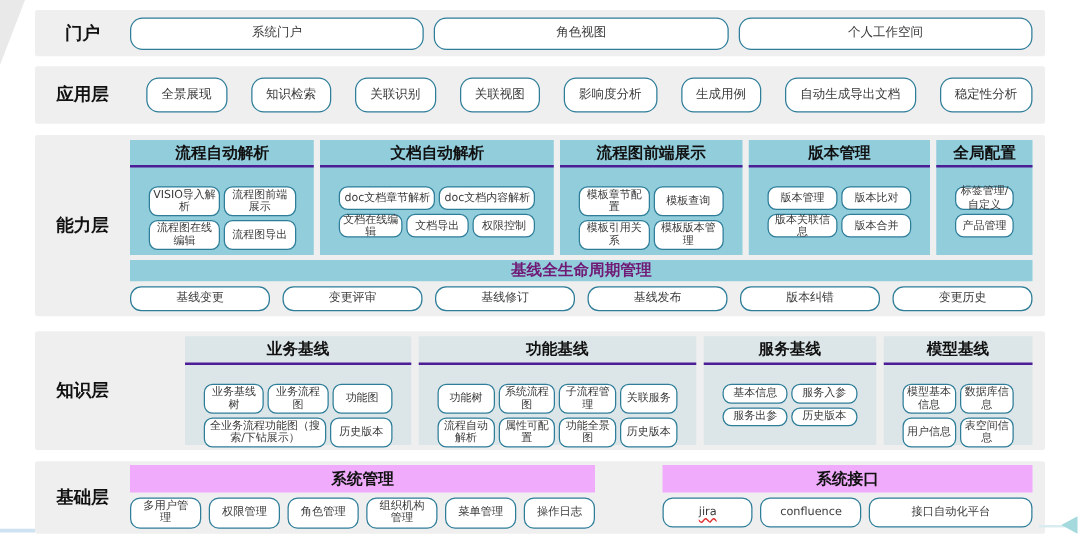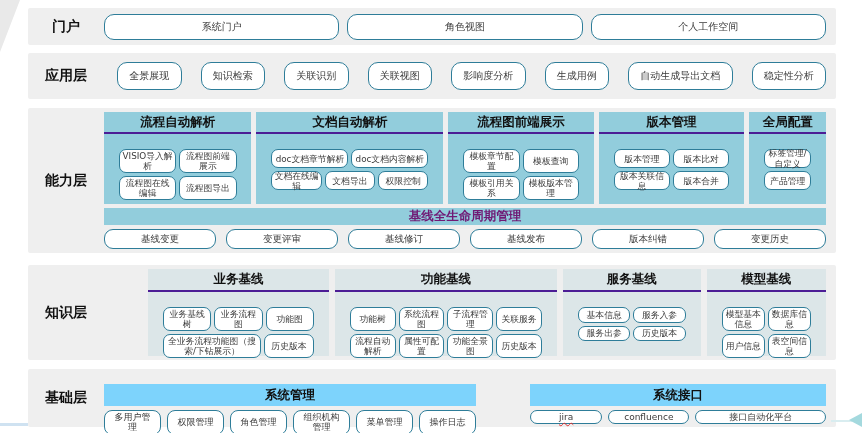--- a/index.html
+++ b/index.html
@@ -33,21 +33,21 @@
                 justify-content:center;font-size:12.5px;font-weight:bold;color:#701a75;}
   .baseline-row{display:flex;gap:10px;margin-top:4px;height:24px;}
   .baseline-row .btn{flex:1;border-radius:9px;font-size:9.5px;}
   
   #band-knowledge .groups-row{height:87px;gap:6px;margin-left:44px;}
   #band-knowledge .group{background:#dce6e8;}
   #band-knowledge .group-title{height:21px;}
   
   .base-row{flex:1;display:flex;gap:54px;padding:3px 10px 5px 0;}
   .base-group{display:flex;flex-direction:column;min-width:0;}
-  .base-group .group-title{background:#7dd3fc;height:22px;border-bottom:none;margin-top:12px;}
+  .base-group .group-title{background:#f0abfc;height:22px;border-bottom:none;}
   .base-btns{flex:1;display:flex;gap:6px;margin-top:4px;justify-content:space-between;}
   .base-btns .btn{flex:1;font-size:9px;border-radius:8px;}
   .u-wavy{text-decoration:underline wavy #e03131 1px;text-underline-offset:2px;}
   
   .corner-decor{position:absolute;left:0;top:0;width:20px;height:52px;background:#e9e9e9;
                 clip-path:polygon(0 0,100% 0,0 100%);}
   .bl-line{position:absolute;left:0;top:423px;width:28px;height:3px;background:#cfe2f1;}
   .arrow-tail{position:absolute;left:831px;top:420px;width:21px;height:2px;background:#d9edf0;}
   .arrow-head{position:absolute;left:849px;top:413px;width:0;height:0;border-top:7px solid transparent;
               border-bottom:7px solid transparent;border-right:13px solid #a4d9de;}

